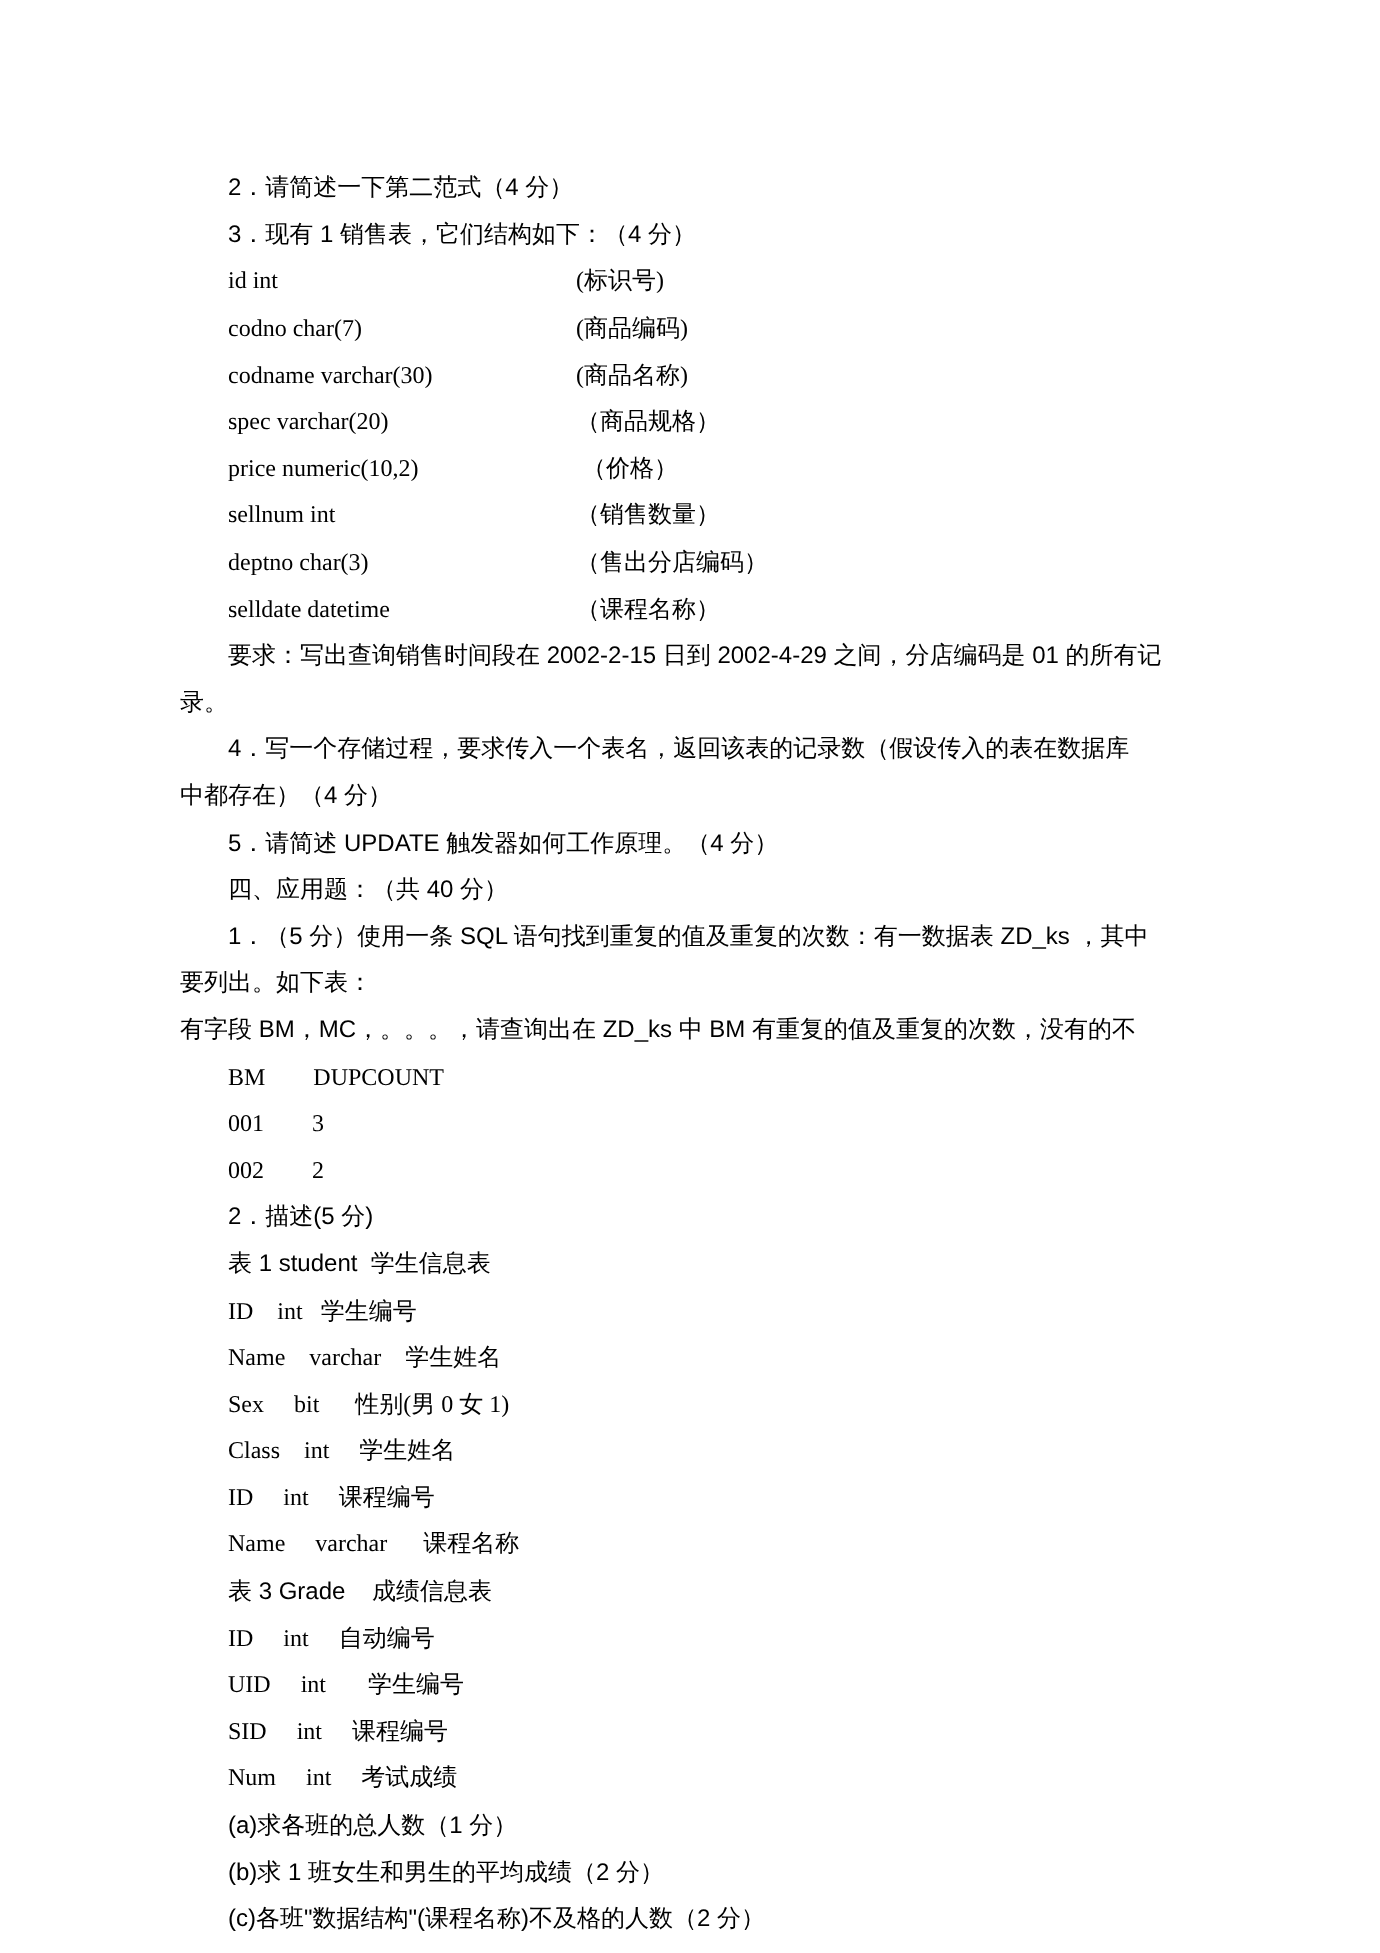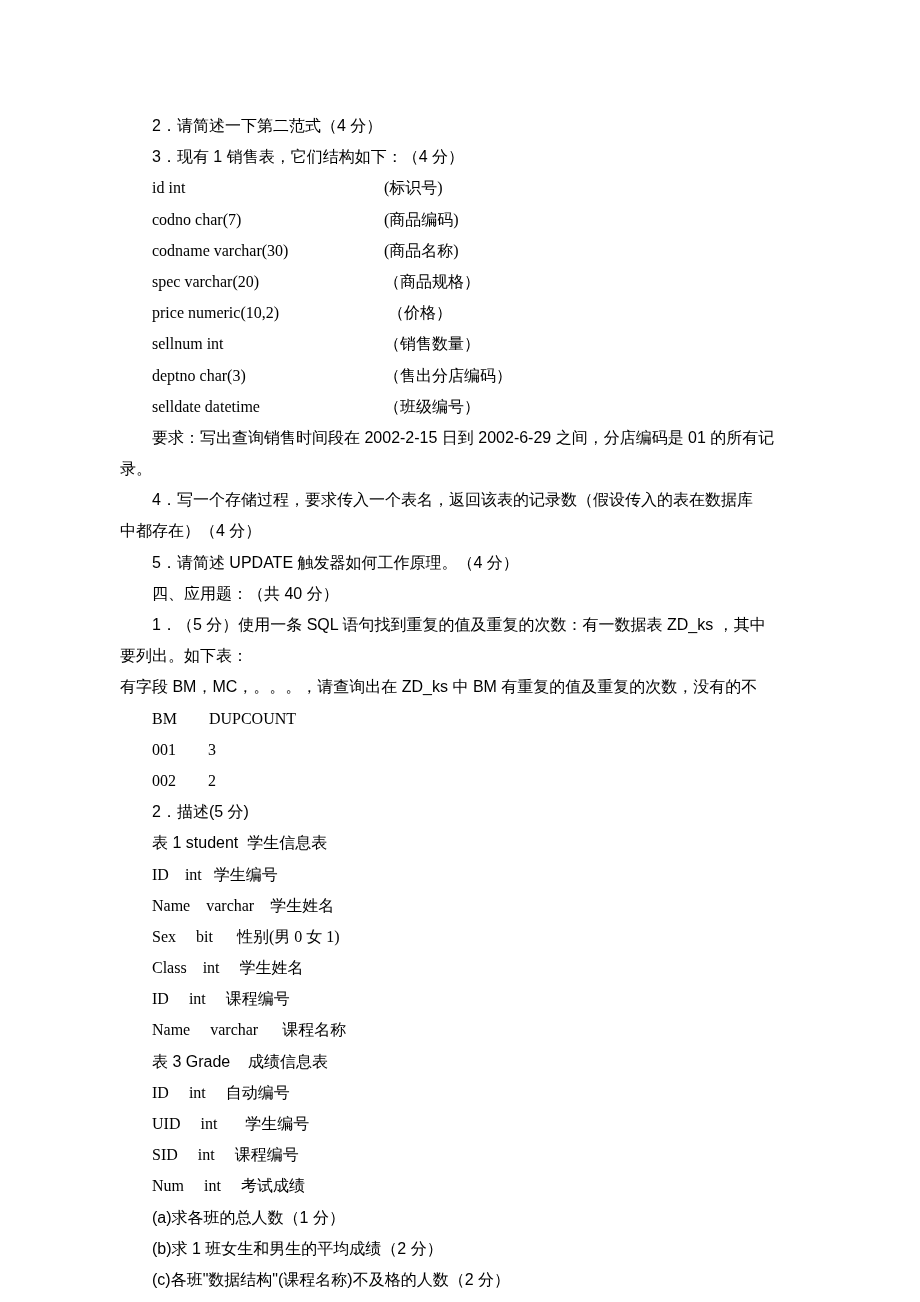--- a/index.html
+++ b/index.html
@@ -79,24 +79,24 @@
   <div class="field-row">
     <span class="fname">sellnum int</span>
     <span class="fdesc">（销售数量）</span>
   </div>
   <div class="field-row">
     <span class="fname">deptno char(3)</span>
     <span class="fdesc">（售出分店编码）</span>
   </div>
   <div class="field-row">
     <span class="fname">selldate datetime</span>
-    <span class="fdesc">（班级编号）</span>
+    <span class="fdesc">（课程名称）</span>
   </div>
 
-  <div class="line mixed">要求：写出查询销售时间段在 2002-2-15 日到 2002-6-29 之间，分店编码是 01 的所有记</div>
+  <div class="line mixed">要求：写出查询销售时间段在 2002-2-15 日到 2002-4-29 之间，分店编码是 01 的所有记</div>
   <div class="line continuation mixed">录。</div>
 
   <div class="line mixed">4．写一个存储过程，要求传入一个表名，返回该表的记录数（假设传入的表在数据库</div>
   <div class="line continuation mixed">中都存在）（4 分）</div>
 
   <div class="line mixed">5．请简述 UPDATE 触发器如何工作原理。（4 分）</div>
 
   <div class="line mixed">四、应用题：（共 40 分）</div>
 
   <div class="line mixed">1．（5 分）使用一条 SQL 语句找到重复的值及重复的次数：有一数据表 ZD_ks ，其中</div>

